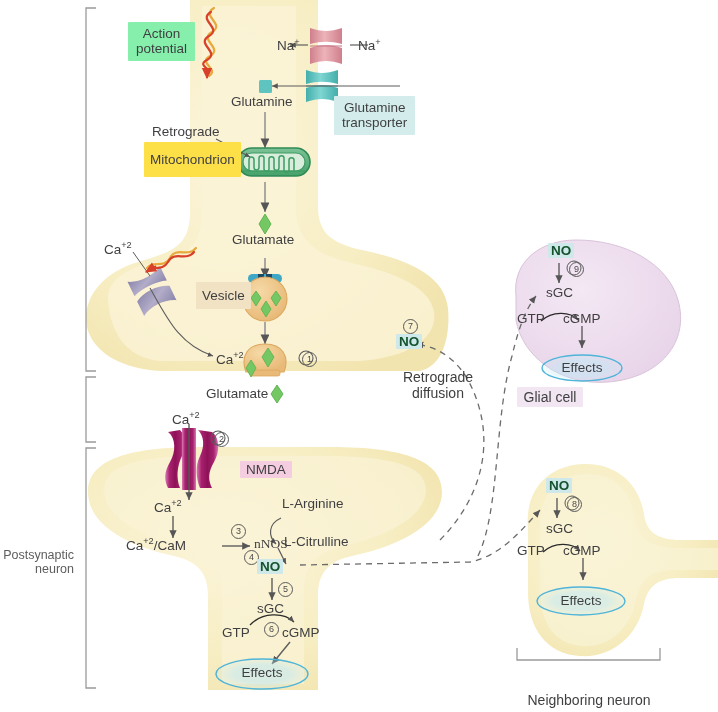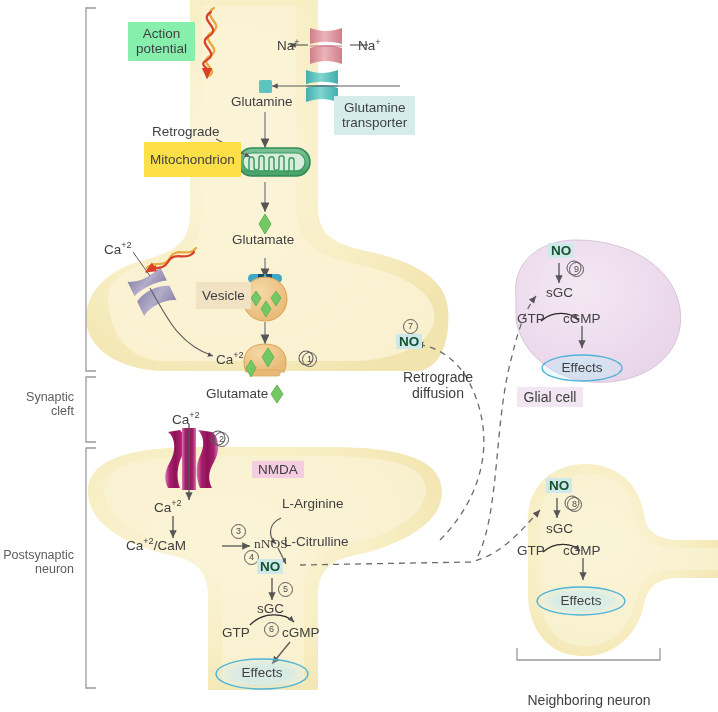--- a/index.html
+++ b/index.html
@@ -263,24 +263,20 @@
   </g>
 
   <g stroke="#9a9a9a" stroke-width="1.3" fill="none">
     <path d="M96,8 L86,8 L86,371 L96,371"></path>
     <path d="M96,377 L86,377 L86,442 L96,442"></path>
     <path d="M96,448 L86,448 L86,688 L96,688"></path>
     <path d="M517,648 L517,660 L660,660 L660,648"></path>
   </g>
 </svg>
 
-<div class="lbl sz12 brlab" style="left:0px;top:390px;width:74px;">
-  <div>Synaptic</div>
-  <div>cleft</div>
-</div>
 <div class="lbl sz12 brlab" style="left:0px;top:548px;width:74px;">
   <div>Postsynaptic</div>
   <div>neuron</div>
 </div>
 
 <div class="lbl sz13 c" style="left:128px;top:22px;">
   <span class="hl-pink" style="display:block;padding:4px 8px 5px 8px;">
     <span>Action</span><br>
     <span>potential</span>
   </span>
@@ -339,21 +335,21 @@
 
 <div class="lbl sz12 c" style="left:392px;top:370px;width:92px;">
   <div>Retrograde</div>
   <div>diffusion</div>
 </div>
 
 <div class="lbl sz13" style="left:172px;top:410px;">
   Ca<span class="sup">+2</span>
 </div>
 <div class="lbl sz10" style="left:214px;top:432px;width:10px;text-align:center;"><span class="circnum">2</span></div>
-<div class="lbl sz13" style="left:216px;top:462px;padding-left:36px;">
+<div class="lbl sz13" style="left:204px;top:462px;padding-left:36px;">
   <span class="hl-mag">NMDA</span>
 </div>
 <div class="lbl sz13" style="left:154px;top:498px;">
   Ca<span class="sup">+2</span>
 </div>
 <div class="lbl sz13" style="left:126px;top:536px;">
   Ca<span class="sup">+2</span>/CaM
 </div>
 <div class="lbl sz10" style="left:231px;top:524px;width:10px;text-align:center;"><span class="circnum">3</span></div>
 <div class="lbl sz13" style="left:254px;top:536px;font-family:Liberation Serif, serif;">

